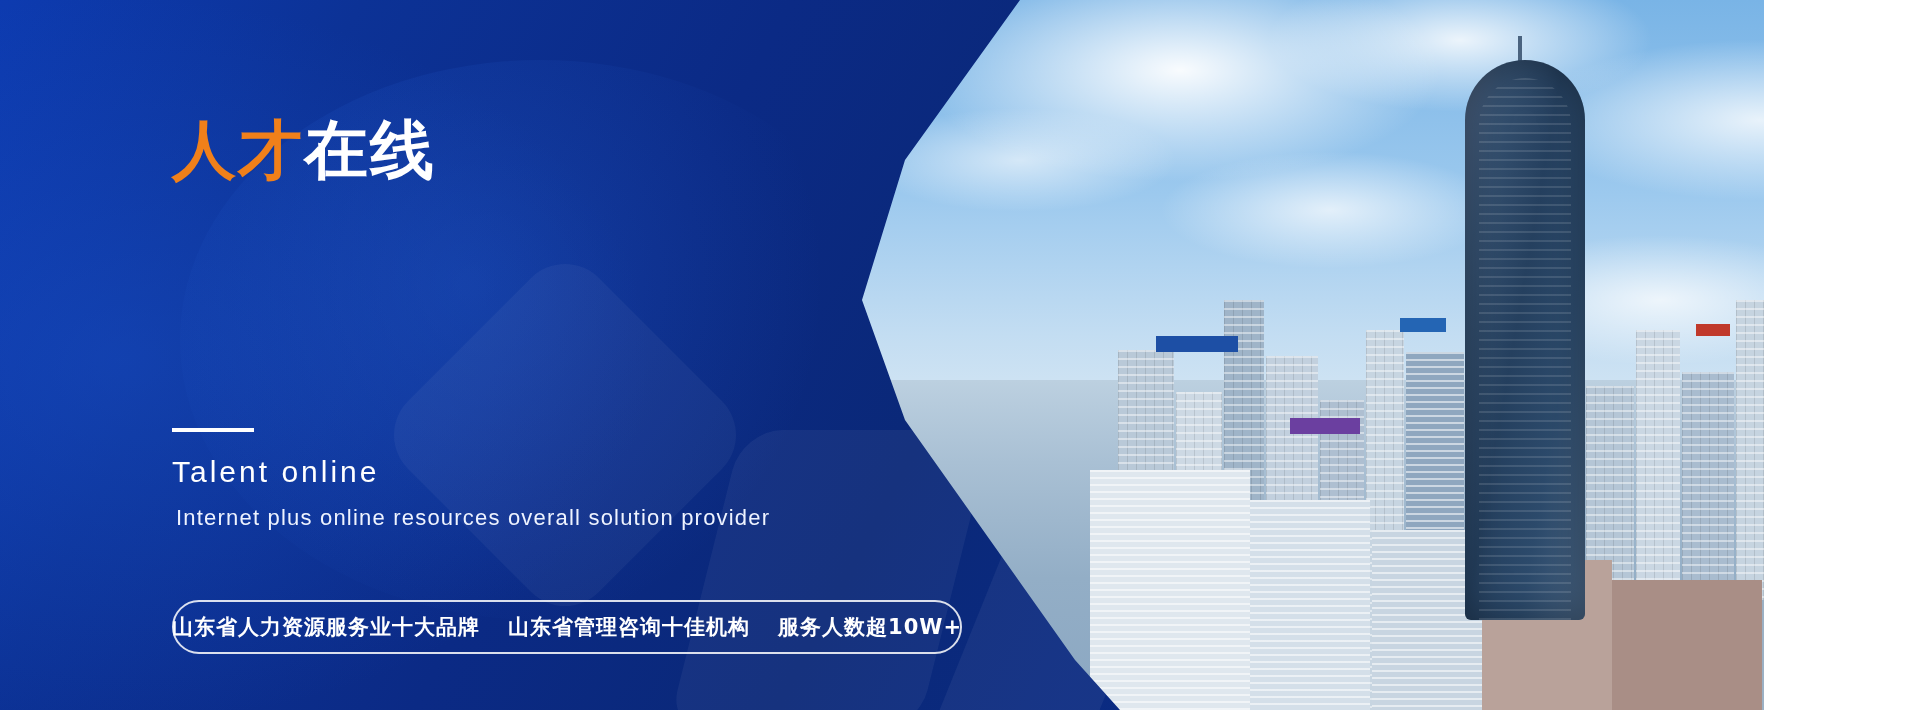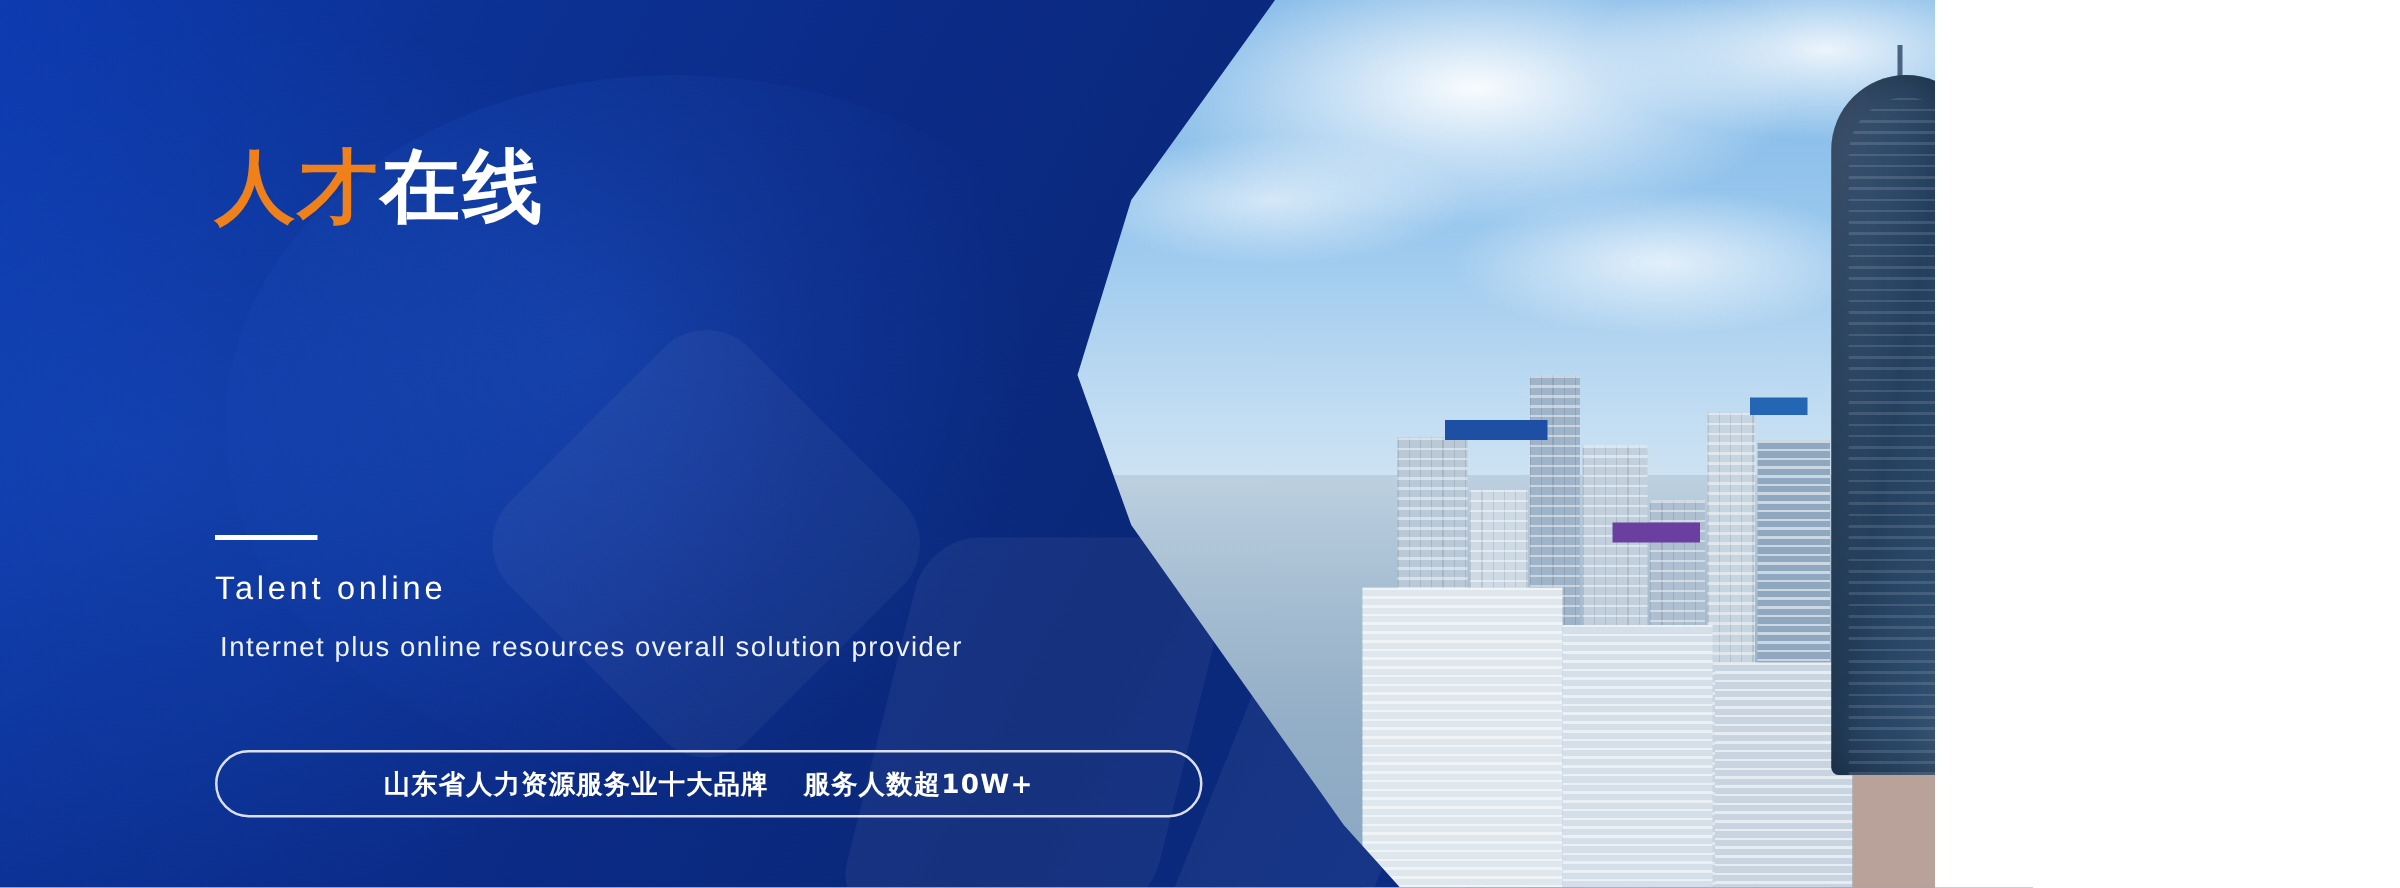--- a/index.html
+++ b/index.html
@@ -1,20 +1,20 @@
 <!DOCTYPE html>
 <html><head>
 <meta charset="utf-8">
 <style>
   html,body{margin:0;padding:0;background:#fff;}
   *{box-sizing:border-box;}
   .banner{
-    position:relative;width:1548px;height:710px;overflow:hidden;
+    position:relative;width:1764px;height:710px;overflow:hidden;
     font-family:"Liberation Sans","DejaVu Sans",sans-serif;
-    background:#4c1d95;
+    background:#7f1d1d;
   }
 
   
   .photo{position:absolute;inset:0;overflow:hidden;}
   .sky{
     position:absolute;left:0;top:0;width:1920px;height:430px;
     background:
       radial-gradient(ellipse 420px 180px at 1180px 70px, rgba(255,255,255,.95), rgba(255,255,255,0) 62%),
       radial-gradient(ellipse 320px 120px at 1460px 40px, rgba(255,255,255,.85), rgba(255,255,255,0) 60%),
       radial-gradient(ellipse 380px 130px at 1760px 120px, rgba(255,255,255,.8), rgba(255,255,255,0) 62%),
@@ -85,21 +85,21 @@
     font-family:"DejaVu Sans","Liberation Sans",sans-serif;
     white-space:nowrap;
   }
 
   .divider{
     position:absolute;left:172px;top:428px;width:82px;height:4px;background:#ffffff;
   }
 
   .talent{
     position:absolute;left:172px;top:455px;
-    font-size:26px;color:#ffffff;letter-spacing:3px;font-weight:400;
+    font-size:30px;color:#ffffff;letter-spacing:3px;font-weight:400;
     font-family:"Liberation Sans","DejaVu Sans",sans-serif;
     white-space:nowrap;
   }
 
   .tagline-en{
     position:absolute;left:176px;top:505px;
     font-size:22px;color:#eef3ff;letter-spacing:1.2px;font-weight:400;
     font-family:"Liberation Sans","DejaVu Sans",sans-serif;
     white-space:nowrap;
   }
@@ -173,18 +173,19 @@
 
     <div class="divider"></div>
 
     <div class="talent">Talent online</div>
 
     <div class="tagline-en">Internet plus online resources overall solution provider</div>
 
     <div class="pill">
       <div class="pill-inner">
         <span>山东省人力资源服务业十大品牌</span>
+        <span>山东省管理咨询十佳机构</span>
         <span>服务人数超10W+</span>
       </div>
     </div>
 
   </div>
 </div>
 
 </body></html>

